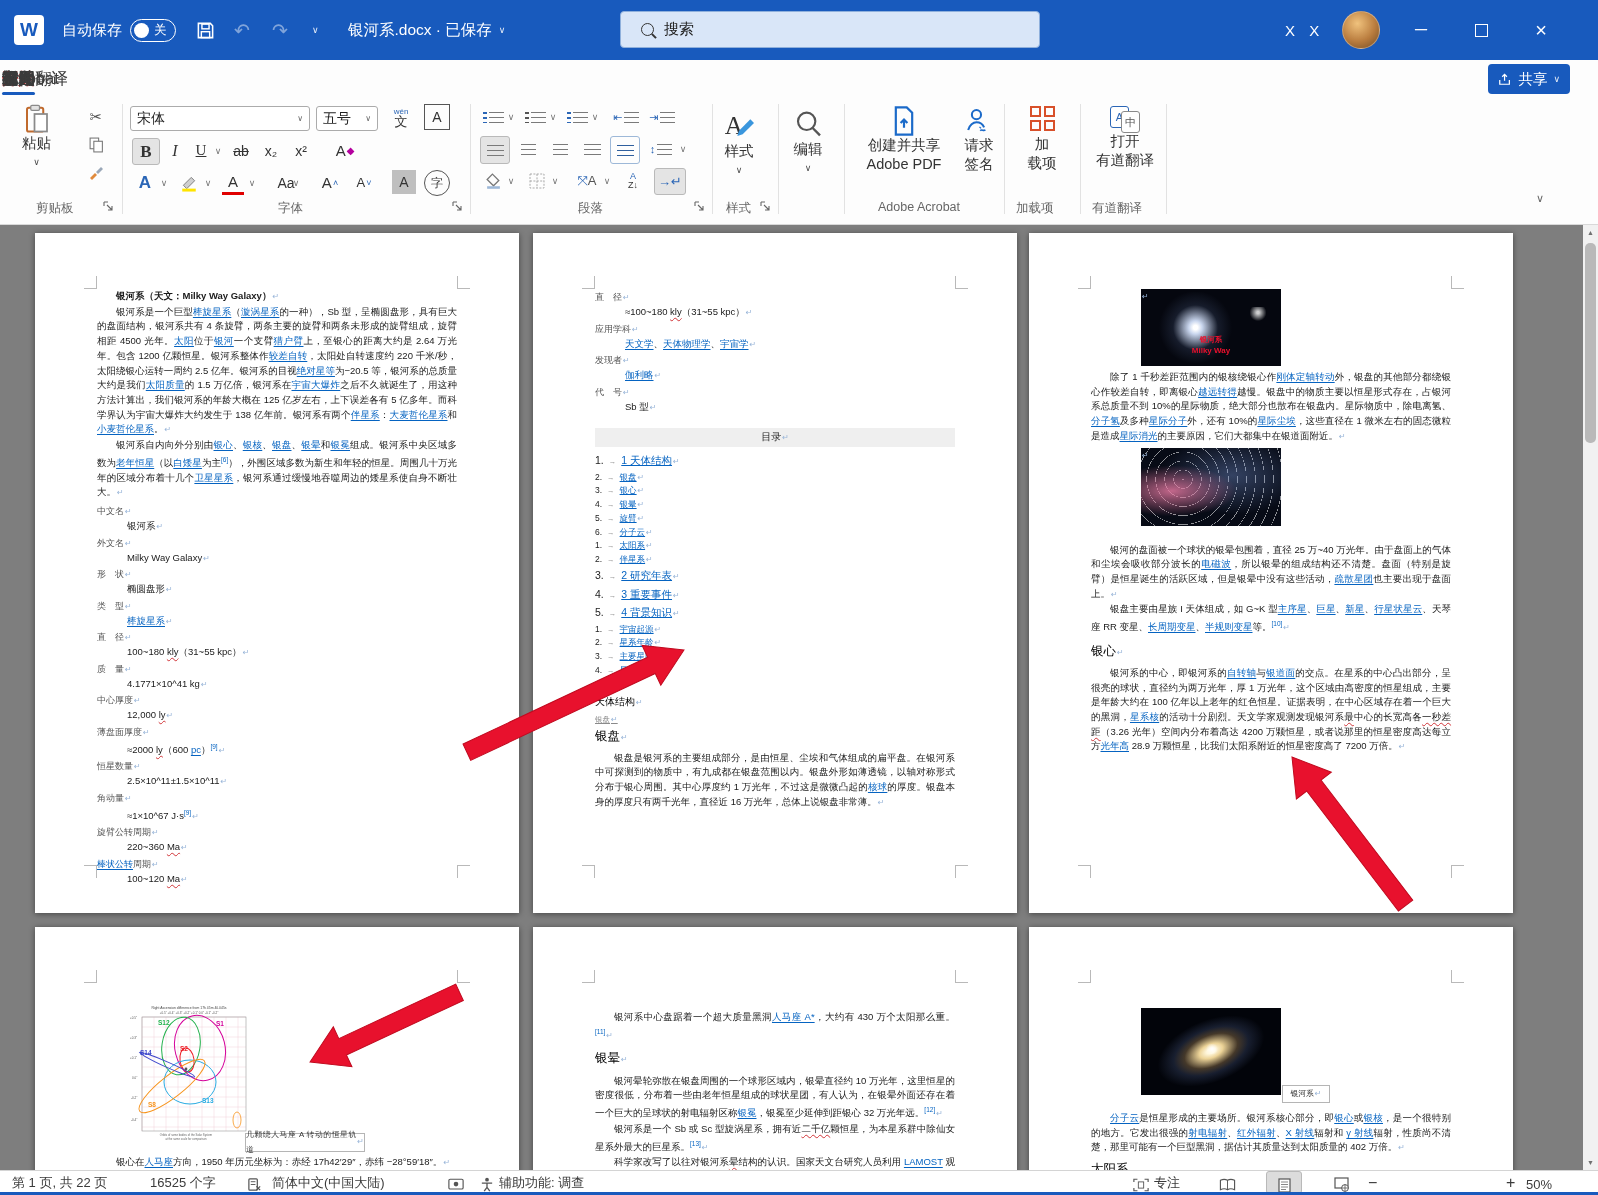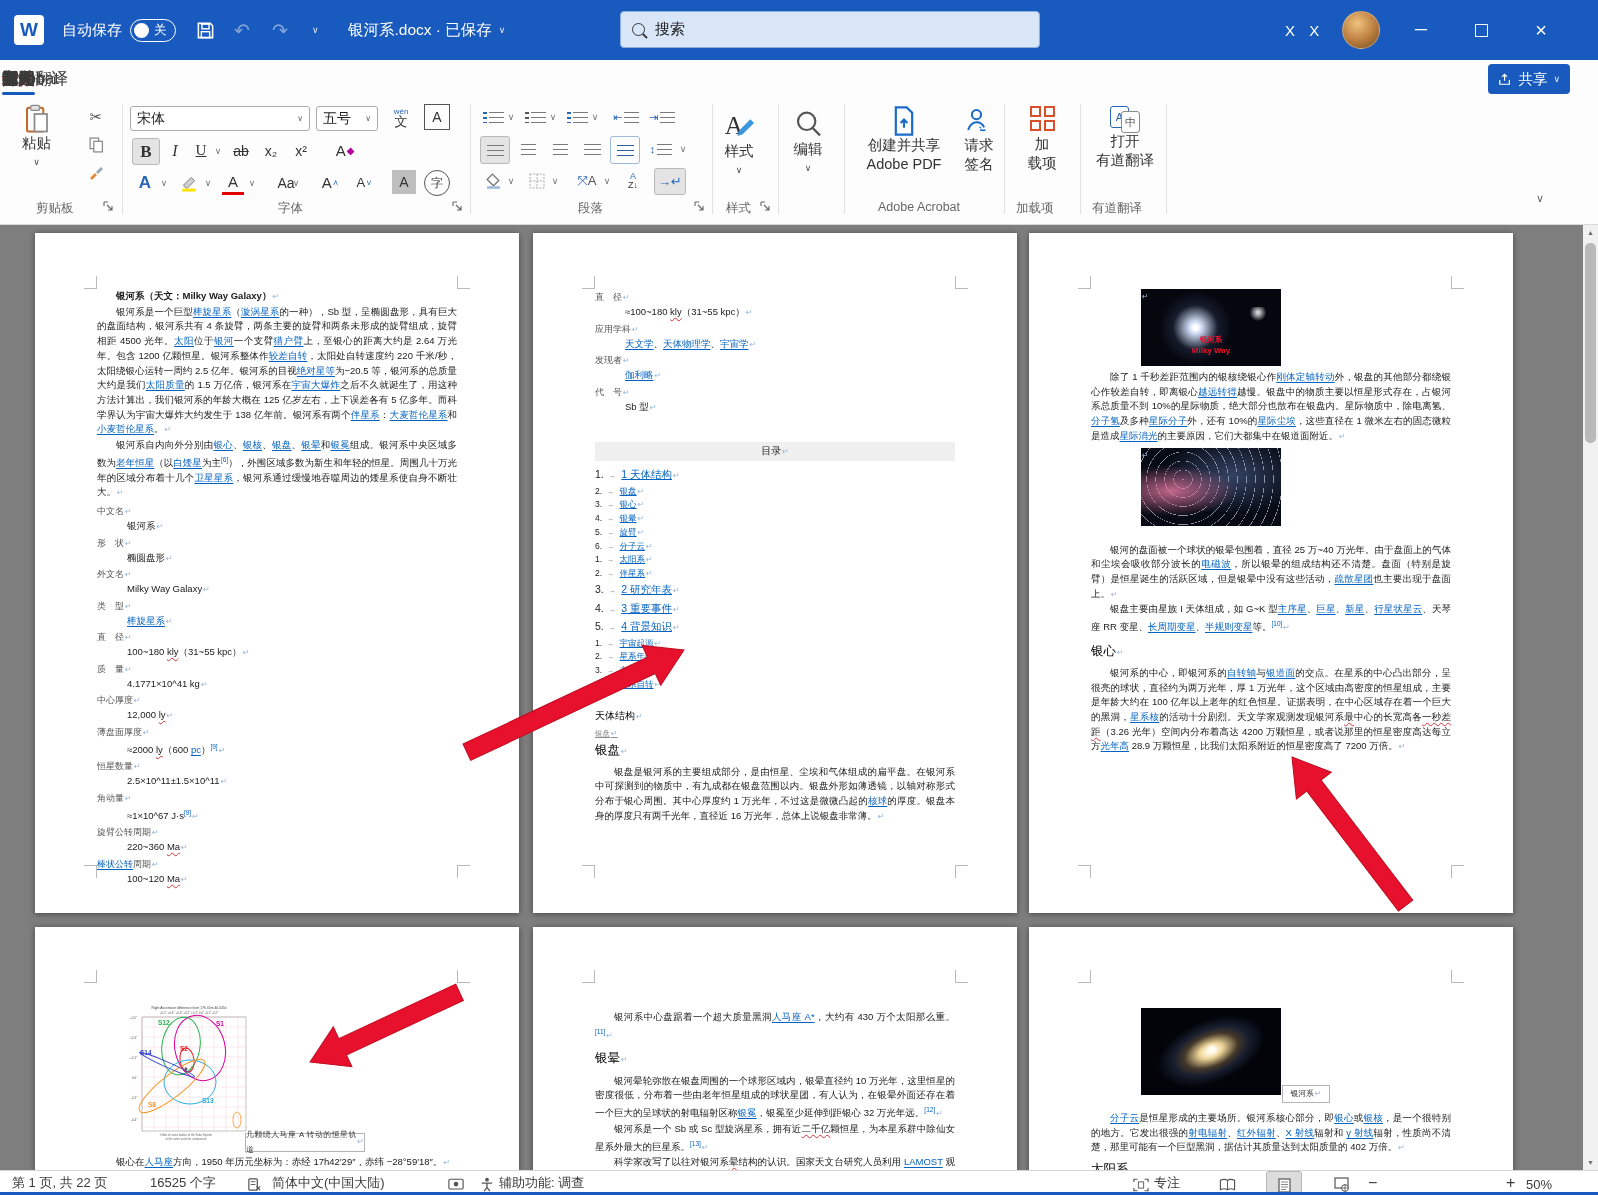--- a/index.html
+++ b/index.html
@@ -13,21 +13,21 @@
   .word-logo{left:14px;width:36px;}
   .word-logo .tile{width:30px;height:30px;background:#fff;border-radius:4px;display:flex;align-items:center;justify-content:center;color:#185abd;font-weight:bold;font-size:19px;}
   .autosave{left:62px;font-size:15px;gap:8px;}
   .toggle{width:44px;height:21px;border:1.6px solid #fff;border-radius:12px;position:relative;display:flex;align-items:center;}
   .knob{width:15px;height:15px;border-radius:50%;background:#fff;margin-left:3px;}
   .toggle .st{font-size:12.5px;margin-left:5px;}
   .tb-icon{font-size:19px;opacity:.95;}
   .dim{opacity:.45;}
   .doc-title{left:348px;font-size:15.5px;gap:7px;}
   .caret{font-size:9px;opacity:.9;}
-  .searchbox{left:620px;top:11px;width:420px;height:37px;background:#d9e6f8;border:1px solid #8fb0dc;border-radius:4px;display:flex;align-items:center;padding:0 11px;box-sizing:border-box;color:#222;font-size:15px;gap:10px;position:absolute;}
+  .searchbox{left:620px;top:11px;width:420px;height:37px;background:#d9e6f8;border:1px solid #8fb0dc;border-radius:4px;display:flex;align-items:center;padding:0 20px;box-sizing:border-box;color:#222;font-size:15px;gap:10px;position:absolute;}
   .mag{width:11px;height:11px;border:1.8px solid #333;border-radius:50%;position:relative;display:inline-block;}
   .mag::after{content:"";position:absolute;width:6px;height:1.8px;background:#333;transform:rotate(45deg);left:9px;top:11px;}
   .user-name{left:1285px;font-size:15px;letter-spacing:5px;}
   .avatar{left:1342px;}
   .avatar .ball{width:36px;height:36px;border-radius:50%;background:radial-gradient(circle at 40% 32%,#f0c27d,#b97c3e 55%,#6f4a24);border:1px solid #ffffff55;}
   .winbtn{width:46px;justify-content:center;font-size:17px;}
   .maxbox{width:11px;height:11px;border:1.5px solid #fff;display:inline-block;}
   
   .ribbon{position:absolute;left:0;top:60px;width:1598px;height:165px;background:#fdfdfd;border-bottom:1px solid #d9d9d9;box-sizing:border-box;}
   .tabrow{position:absolute;left:0;top:0;width:100%;height:37px;}
@@ -483,27 +483,27 @@
       <p class="para pmk"><span class="sg-p">银河系是一个巨型</span><span class="sg-l">棒旋星系</span><span class="sg-p">（</span><span class="sg-l">漩涡星系</span><span class="sg-p">的一种），Sb 型，呈椭圆盘形，具有巨大的盘面结构，银河系共有 4 条旋臂，两条主要的旋臂和两条未形成的旋臂组成，旋臂相距 4500 光年。</span><span class="sg-l">太阳</span><span class="sg-p">位于</span><span class="sg-l">银河</span><span class="sg-p">一个支臂</span><span class="sg-l">猎户臂</span><span class="sg-p">上，至银心的距离大约是 2.64 万光年。包含 1200 亿颗恒星。银河系整体作</span><span class="sg-l">较差自转</span><span class="sg-p">，太阳处自转速度约 220 千米/秒，太阳绕银心运转一周约 2.5 亿年。银河系的目视</span><span class="sg-l">绝对星等</span><span class="sg-p">为−20.5 等，银河系的总质量大约是我们</span><span class="sg-l">太阳质量</span><span class="sg-p">的 1.5 万亿倍，银河系在</span><span class="sg-l">宇宙大爆炸</span><span class="sg-p">之后不久就诞生了，用这种方法计算出，我们银河系的年龄大概在 125 亿岁左右，上下误差各有 5 亿多年。而科学界认为宇宙大爆炸大约发生于 138 亿年前。银河系有两个</span><span class="sg-l">伴星系</span><span class="sg-p">：</span><span class="sg-l">大麦哲伦星系</span><span class="sg-p">和</span><span class="sg-l">小麦哲伦星系</span><span class="sg-p">。</span></p>
       <p class="para pmk"><span class="sg-p">银河系自内向外分别由</span><span class="sg-l">银心</span><span class="sg-p">、</span><span class="sg-l">银核</span><span class="sg-p">、</span><span class="sg-l">银盘</span><span class="sg-p">、</span><span class="sg-l">银晕</span><span class="sg-p">和</span><span class="sg-l">银冕</span><span class="sg-p">组成。银河系中央区域多数为</span><span class="sg-l">老年恒星</span><span class="sg-p">（以</span><span class="sg-l">白矮星</span><span class="sg-p">为主</span><span class="sg-r">[6]</span><span class="sg-p">），外围区域多数为新生和年轻的恒星。周围几十万光年的区域分布着十几个</span><span class="sg-l">卫星星系</span><span class="sg-p">，银河系通过缓慢地吞噬周边的矮星系使自身不断壮大。</span></p>
       <div style="margin-top:3px;">
 
           <div class="field">
             <div class="f-label pmk"><span class="sg-p">中文名</span></div>
             <div class="f-value pmk"><span class="sg-p">银河系</span></div>
           </div>
 
           <div class="field">
+            <div class="f-label pmk"><span class="sg-p">外文名</span></div>
+            <div class="f-value pmk"><span class="sg-p">Milky Way Galaxy</span></div>
+          </div>
+
+          <div class="field">
             <div class="f-label pmk"><span class="sg-p">形　状</span></div>
             <div class="f-value pmk"><span class="sg-p">椭圆盘形</span></div>
-          </div>
-
-          <div class="field">
-            <div class="f-label pmk"><span class="sg-p">外文名</span></div>
-            <div class="f-value pmk"><span class="sg-p">Milky Way Galaxy</span></div>
           </div>
 
           <div class="field">
             <div class="f-label pmk"><span class="sg-p">类　型</span></div>
             <div class="f-value pmk"><span class="sg-l">棒旋星系</span></div>
           </div>
 
           <div class="field">
             <div class="f-label pmk"><span class="sg-p">直　径</span></div>
             <div class="f-value pmk"><span class="sg-p">100~180 </span><span class="sg-q">kly</span><span class="sg-p">（31~55 kpc）</span></div>
@@ -569,21 +569,21 @@
           <div class="field">
             <div class="f-label pmk"><span class="sg-p">发现者</span></div>
             <div class="f-value pmk"><span class="sg-l">伽利略</span></div>
           </div>
 
           <div class="field">
             <div class="f-label pmk"><span class="sg-p">代　号</span></div>
             <div class="f-value pmk"><span class="sg-p">Sb 型</span></div>
           </div>
         </div>
-      <div class="toc-band pmk" style="margin-top:27px;">目录</div>
+      <div class="toc-band pmk" style="margin-top:13px;">目录</div>
       <div style="margin-top:5px;">
 
           <div class="toc-line pmk big">
             <span class="num">1.</span>
             <span class="arr">→</span>
             <span class="t">1 天体结构</span>
           </div>
 
           <div class="toc-line pmk small">
             <span class="num">2.</span>

